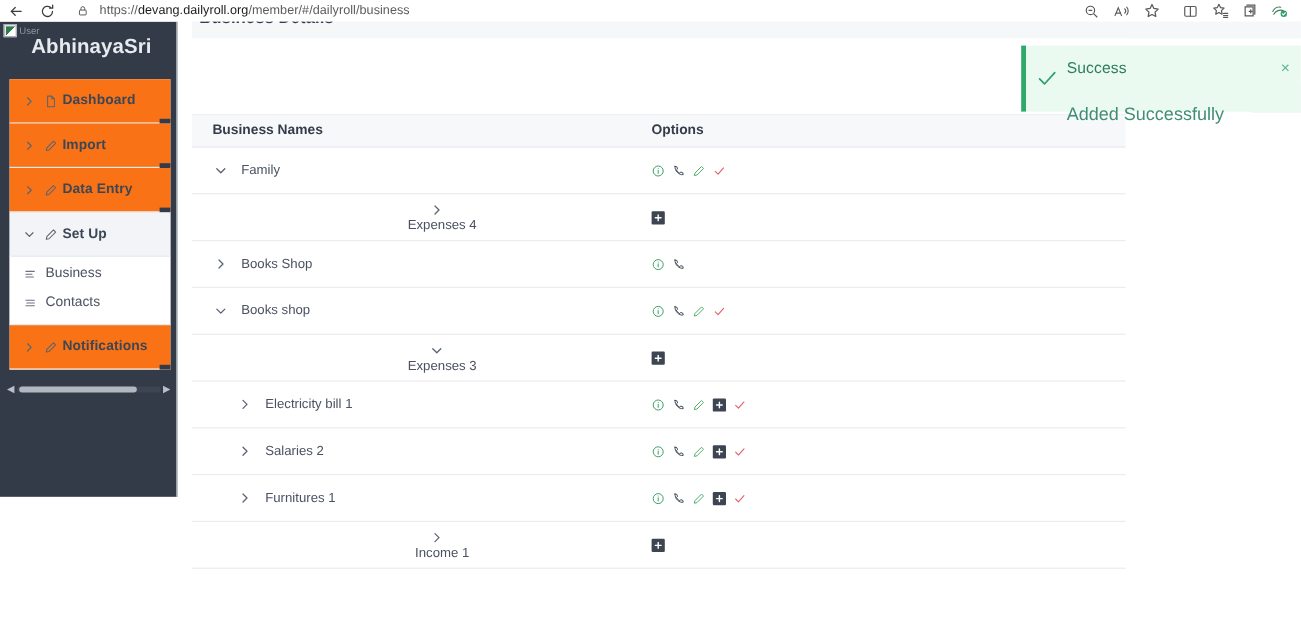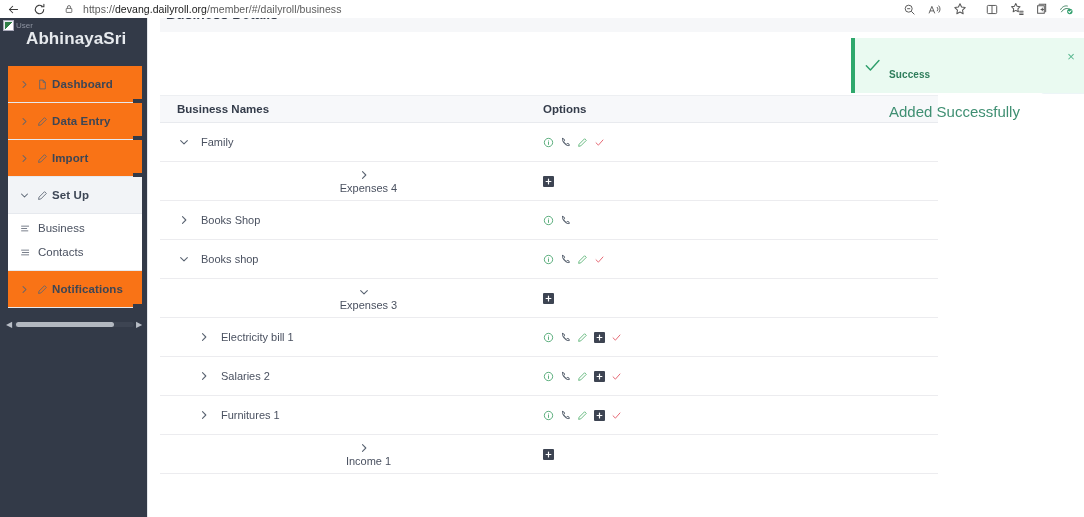--- a/index.html
+++ b/index.html
@@ -56,21 +56,21 @@
   
   #app {
     position: absolute; top: 18px; left: 0;
     width: 1084px; height: 499px;
     background: #ffffff;
   }
 
   
   #sidebar {
     position: absolute; top: 0; left: 0;
-    width: 148px; height: 499px;
+    width: 148px; height: 396px;
     background: #333a48;
     z-index: 30;
     border-right: 1px solid #e3e6ea;
   }
   #brand-row {
     height: 42px;
     display: flex; align-items: center;
     padding-left: 4px;
     position: relative;
   }
@@ -283,23 +283,22 @@
     display: flex; align-items: flex-start;
     z-index: 50;
   }
   #toast-check {
     width: 34px; height: 55px;
     display: flex; align-items: center; justify-content: center;
     color: #2e9e6b;
   }
   #toast-body { flex: 1; padding-top: 11px; }
   #toast-title {
-    font-size: 10px; font-weight: bold; color: #2e7d5b;
+    font-size: 13px; font-weight: normal; color: #2e7d5b;
     letter-spacing: .1px;
-    margin-top: 20px;
   }
   #toast-msg {
     font-size: 15px; color: #3f8f72;
     margin-top: 23px;
   }
   #toast-close {
     width: 26px; height: 36px;
     display: flex; align-items: center; justify-content: center;
     color: #57b68e;
     font-size: 13px;
@@ -421,38 +420,38 @@
           <span class="caret">
             <svg width="9" height="9" viewBox="0 0 12 12" fill="none" stroke="currentColor" stroke-width="1.35" stroke-linecap="round" stroke-linejoin="round">
                 <path d="M4 2l4 4-4 4"></path>
               </svg>
           </span>
           <span class="mi-icon">
             <svg width="11" height="11" viewBox="0 0 14 14" fill="none" stroke="currentColor" stroke-width="1.1" stroke-linejoin="round">
                 <path d="M9.6 2.1l2.3 2.3-7 7-2.9.6.6-2.9z"></path>
               </svg>
           </span>
-          <span class="mi-label">Data Entry</span>
+          <span class="mi-label">Import</span>
           <span class="edge-tab"></span>
         </div>
       </div>
 
       <div class="menu-group">
         <div class="menu-item">
           <span class="caret">
             <svg width="9" height="9" viewBox="0 0 12 12" fill="none" stroke="currentColor" stroke-width="1.35" stroke-linecap="round" stroke-linejoin="round">
                 <path d="M4 2l4 4-4 4"></path>
               </svg>
           </span>
           <span class="mi-icon">
             <svg width="11" height="11" viewBox="0 0 14 14" fill="none" stroke="currentColor" stroke-width="1.1" stroke-linejoin="round">
                 <path d="M9.6 2.1l2.3 2.3-7 7-2.9.6.6-2.9z"></path>
               </svg>
           </span>
-          <span class="mi-label">Import</span>
+          <span class="mi-label">Data Entry</span>
           <span class="edge-tab"></span>
         </div>
       </div>
 
       <div class="menu-group">
         <div class="menu-item active">
           <span class="caret">
             <svg width="9" height="9" viewBox="0 0 12 12" fill="none" stroke="currentColor" stroke-width="1.35" stroke-linecap="round" stroke-linejoin="round">
                 <path d="M2 4l4 4 4-4"></path>
               </svg>

